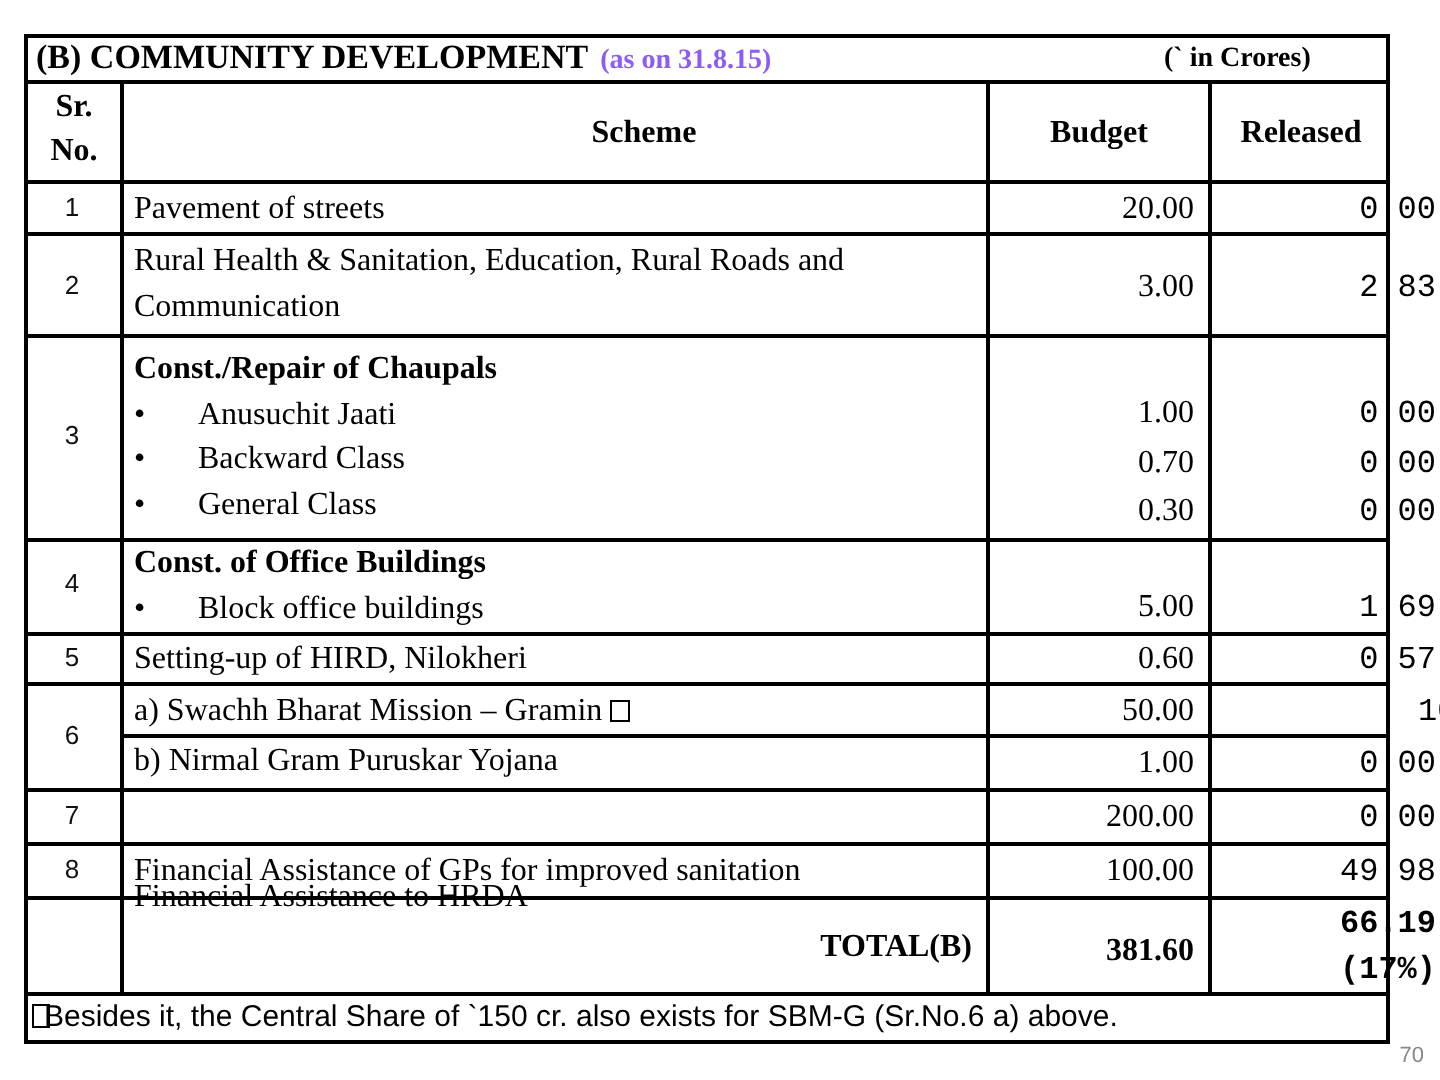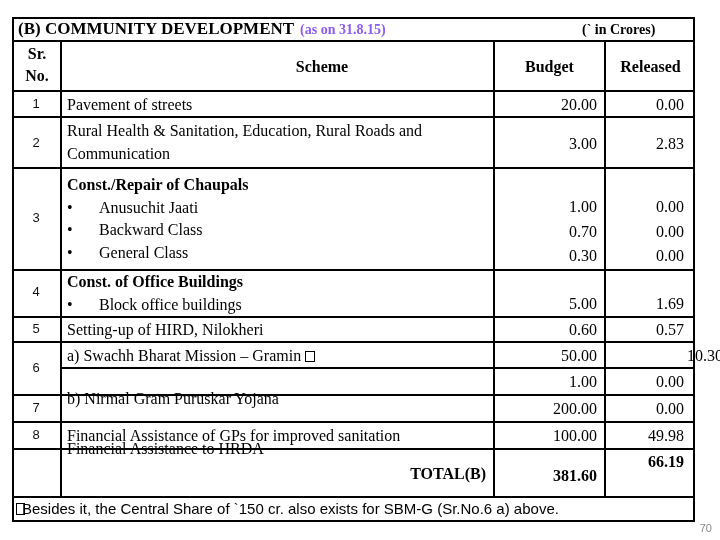--- a/index.html
+++ b/index.html
@@ -15,21 +15,21 @@
     .units { font-size: 14px; font-weight: bold; }
     .hdr { font-weight: bold; font-size: 16px; text-align: center; }
     .sr { font-family: "Liberation Sans", "DejaVu Sans", sans-serif; font-size: 13px;
           text-align: center; width: 48px; color: #111; }
     .scheme { font-size: 16px; line-height: 22.5px; left: 67px; }
     .bold { font-weight: bold; }
     .bullet { display: block; }
     .bullet .dot { display: inline-block; width: 32px; padding-left: 0px; }
     .num { font-size: 16px; text-align: right; line-height: 22.5px; }
     .budget { left: 495px; width: 102px; }
-    .released { left: 602px; width: 82px; }
+    .released { left: 636px; width: 82px; font-family: Liberation Mono, monospace; }
     .total-label { font-weight: bold; font-size: 16px; text-align: right; }
     .footnote { font-family: "Liberation Sans", "DejaVu Sans", sans-serif; font-size: 15px; left: 16px; top: 500px; }
     .pageno { font-family: "Liberation Sans", "DejaVu Sans", sans-serif; font-size: 11px; color: #888; right: 8px; top: 522px; }
     .sq { display: inline-block; width: 10px; height: 11px; border: 1px solid #000; vertical-align: -1px; box-sizing: border-box; margin-left: 4px; }
     .sq-foot { display: inline-block; width: 9px; height: 12px; border: 1px solid #000; vertical-align: -1px; box-sizing: border-box; margin-right: -3px; }
   </style>
 </head>
 <body>
 
 <div class="frame"></div>
@@ -116,21 +116,21 @@
   <div class="cell scheme" style="top:319px;">Setting-up of HIRD, Nilokheri</div>
   <div class="cell num budget" style="top:319px;">0.60</div>
   <div class="cell num released" style="top:319px;">0.57</div>
 </div>
 
 <div>
   <div class="cell sr" style="left:12px; top:360px;">6</div>
   <div class="cell scheme" style="top:345px;"><span>a)  Swachh Bharat Mission – Gramin</span><span class="sq"></span></div>
   <div class="cell num budget" style="top:345px;">50.00</div>
   <div class="cell num released" style="top:345px;margin-left:39px;">10.30</div>
-  <div class="cell scheme" style="top:388px;">b)  Nirmal Gram Puruskar Yojana</div>
+  <div class="cell scheme" style="top:370px;">b)  Nirmal Gram Puruskar Yojana</div>
   <div class="cell num budget" style="top:371px;">1.00</div>
   <div class="cell num released" style="top:371px;">0.00</div>
 </div>
 
 <div>
   <div class="cell sr" style="left:12px; top:400px;">7</div>
   <div class="cell scheme" style="top:398px;margin-top:40px;">Financial Assistance to HRDA</div>
   <div class="cell num budget" style="top:398px;">200.00</div>
   <div class="cell num released" style="top:398px;">0.00</div>
 </div>
@@ -140,18 +140,19 @@
   <div class="cell scheme" style="top:425px;">Financial Assistance of GPs for improved sanitation</div>
   <div class="cell num budget" style="top:425px;">100.00</div>
   <div class="cell num released" style="top:425px;">49.98</div>
 </div>
 
 <div>
   <div class="cell total-label" style="left:62px; top:465px; width:424px;">TOTAL(B)</div>
   <div class="cell num budget bold" style="top:465px;">381.60</div>
   <div class="cell num released bold" style="top:451px;text-align:right;">
     <div>66.19</div>
+    <div>(17%)</div>
   </div>
 </div>
 
 <div class="cell footnote"><span class="sq-foot"></span><span>Besides it, the Central Share of `150 cr. also exists for SBM-G (Sr.No.6 a) above.</span></div>
 
 <div class="cell pageno">70</div>
 
 </body></html>

